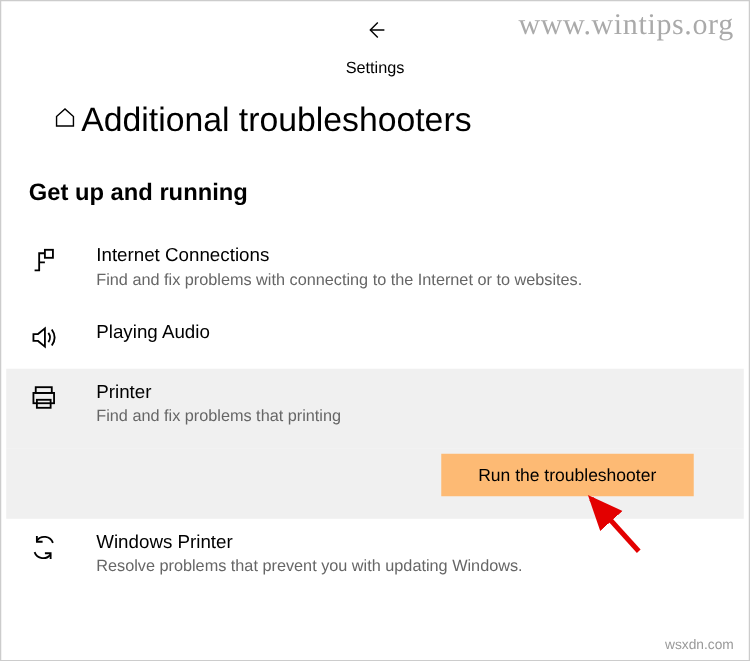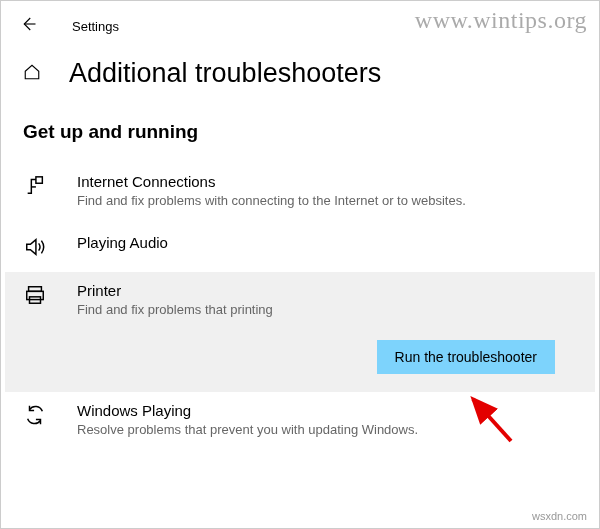--- a/index.html
+++ b/index.html
@@ -13,21 +13,22 @@
       height: 529px;
       background: #ffffff;
       position: relative;
       border: 1px solid #ccc;
       overflow: hidden;
     }
     .titlebar {
       display: flex;
       align-items: center;
       padding: 14px 18px 8px 18px;
-      gap: 35px;
+      gap: 8px;
+      flex-direction: column;
     }
     .back-arrow {
       font-size: 18px;
       color: #000;
       cursor: pointer;
     }
     .window-title {
       font-size: 13px;
       color: #000;
     }
@@ -37,21 +38,22 @@
       right: 12px;
       font-family: Georgia, serif;
       font-size: 24px;
       color: rgba(100,100,100,0.55);
       letter-spacing: 0.5px;
     }
     .header-row {
       display: flex;
       align-items: center;
       padding: 12px 22px 18px 22px;
-      gap: 28px;
+      gap: 4px;
+      margin-left: 20px;
     }
     .home-icon svg {
       width: 18px;
       height: 18px;
     }
     .page-title {
       font-size: 27px;
       font-weight: 400;
       color: #000;
     }
@@ -101,23 +103,23 @@
       line-height: 1.35;
       max-width: 440px;
     }
     .run-button-row {
       display: flex;
       justify-content: flex-end;
       padding: 4px 40px 18px 0;
       background: #f0f0f0;
     }
     .run-button {
-      background: #7dd3fc;
+      background: #fdba74;
       border: none;
-      padding: 9px 18px;
+      padding: 9px 30px;
       font-size: 14px;
       color: #000;
       cursor: pointer;
       font-family: inherit;
     }
     .arrow-pointer {
       position: absolute;
       right: 78px;
       top: 390px;
       pointer-events: none;
@@ -206,21 +208,21 @@
   <div class="troubleshooter-item">
     <span class="item-icon">
       <svg viewBox="0 0 24 24" fill="none" stroke="#000" stroke-width="1.6">
         <path d="M20 8 A8 8 0 0 0 6 6"></path>
         <path d="M4 16 A8 8 0 0 0 18 18"></path>
         <path d="M6 2 L6 7 L11 7"></path>
         <path d="M18 22 L18 17 L13 17"></path>
       </svg>
     </span>
     <div class="item-text">
-      <div class="item-title">Windows Playing</div>
+      <div class="item-title">Windows Printer</div>
       <div class="item-desc">Resolve problems that prevent you with updating Windows.</div>
     </div>
   </div>
 
 </div>
 
 <div class="arrow-pointer">
   <svg width="60" height="60" viewBox="0 0 60 60">
     <defs>
       <marker id="ah" markerWidth="8" markerHeight="8" refX="6" refY="3" orient="auto">

